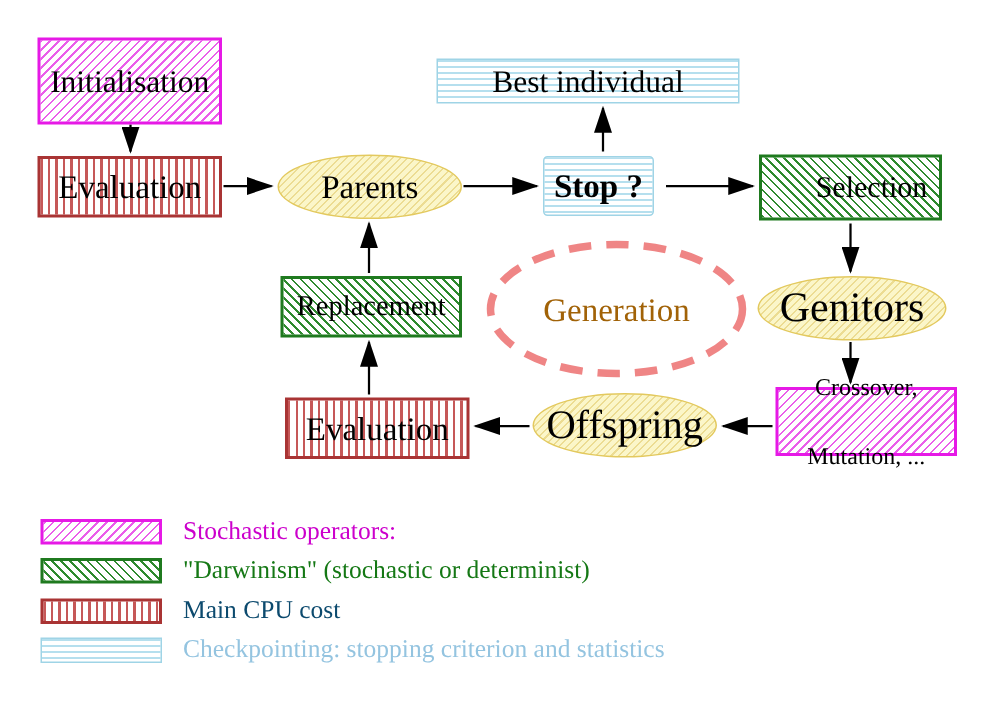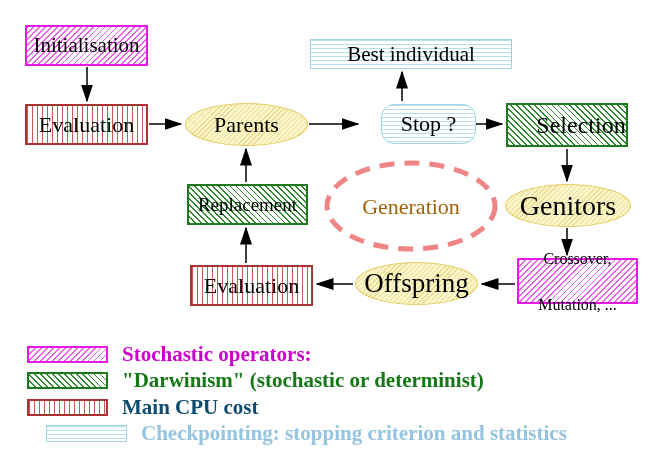--- a/index.html
+++ b/index.html
@@ -14,46 +14,46 @@
   
   .hatch-magenta{background:repeating-linear-gradient(135deg,#ea5fea 0 1.2px,rgba(0,0,0,0) 1.2px 4.2px) #fff;}
   .hatch-green{background:repeating-linear-gradient(45deg,#2f8a2f 0 1.2px,rgba(0,0,0,0) 1.2px 4.2px) #fff;}
   .stripe-red{background:repeating-linear-gradient(90deg,#c65858 0 1.4px,rgba(0,0,0,0) 1.4px 5px) #fff;}
   .stripe-cyan{background:repeating-linear-gradient(180deg,#b5dfee 0 1.1px,rgba(0,0,0,0) 1.1px 4px) #fff;}
   .hatch-yellow{background:repeating-linear-gradient(135deg,#ecdc92 0 1px,#fbf6c9 1px 3.6px) #fbf6c9;}
   
   .b-magenta{border:2px solid #e619e6;}
   .b-green{border:2px solid #1f7a1f;}
   .b-red{border:2px solid #a93434;}
-  .b-cyan{border:1.5px solid #9fd4e6;margin-left:19px;}
+  .b-cyan{border:1.5px solid #9fd4e6;}
   .b-yellow{border:1.5px solid #e3c95e;}
   .ellipse{border-radius:50%;}
   
-  #n-init{left:25px;top:25px;width:123px;height:41px;font-size:21px;}
+  #n-init{left:25px;top:25px;width:123px;height:58px;font-size:21px;}
   #n-eval-top{left:25px;top:104px;width:123px;height:41px;font-size:22px;}
   #n-parents{left:185px;top:103px;width:123px;height:43px;font-size:22px;}
   #n-best{left:291px;top:39px;width:202px;height:30px;font-size:21px;}
-  #n-stop{left:362px;top:104px;width:95px;height:40px;font-size:22px;border-radius:13px;}
-  #n-selection{left:506px;top:103px;width:122px;height:44px;font-size:24px;padding-left:28px;}
+  #n-stop{left:362px;top:104px;width:74px;height:40px;font-size:22px;border-radius:3px;font-weight:bold;}
+  #n-selection{left:506px;top:103px;width:122px;height:44px;font-size:20px;padding-left:28px;}
   #n-replacement{left:187px;top:184px;width:121px;height:41px;font-size:19px;}
   #n-genitors{left:505px;top:184px;width:126px;height:43px;font-size:28px;}
   #n-crossover{left:517px;top:258px;width:121px;height:46px;font-size:16px;flex-direction:column;line-height:19px;gap:27px;}
   #n-eval-bottom{left:190px;top:265px;width:123px;height:41px;font-size:22px;}
   #n-offspring{left:355px;top:262px;width:123px;height:43px;font-size:27px;}
   #n-generation-label{
     position:absolute;left:327px;top:163px;width:168px;height:87px;
     display:flex;align-items:center;justify-content:center;
     color:#a16207;font-size:22px;
   }
   
   #connectors{position:absolute;left:0;top:0;width:662px;height:471px;pointer-events:none;}
   
   .legend-row{position:absolute;left:27px;display:flex;align-items:center;height:20px;}
   .swatch{width:81px;height:17px;box-sizing:border-box;flex:0 0 auto;}
-  .legend-text{margin-left:14px;font-size:21px;white-space:nowrap;font-weight:bold;}
+  .legend-text{margin-left:14px;font-size:17px;white-space:nowrap;}
   .t-magenta{color:#cc00cc;}
   .t-gold{color:#e3c31c;margin-left:10px;}
   .t-green{color:#157815;}
   .t-darkred{color:#0c4a6e;}
   .t-skyblue{color:#94c4e0;}
 </style>
 </head>
 <body>
 
 <div id="stage">

